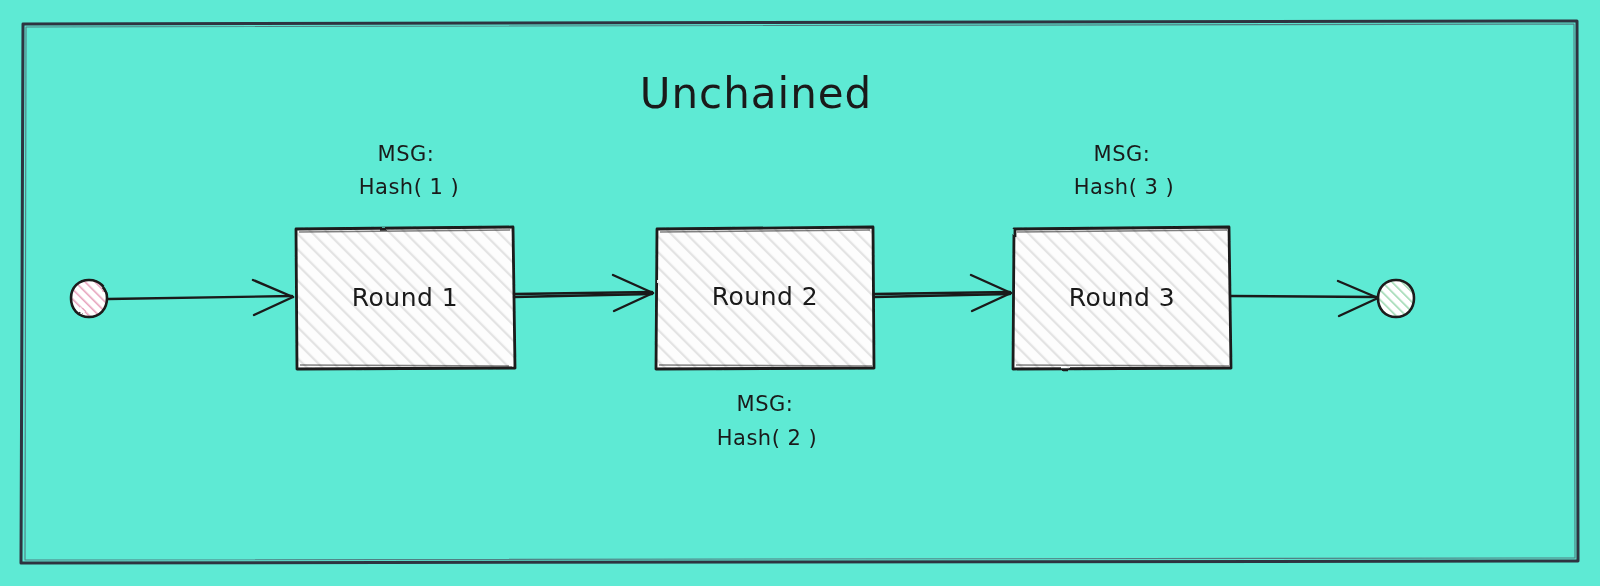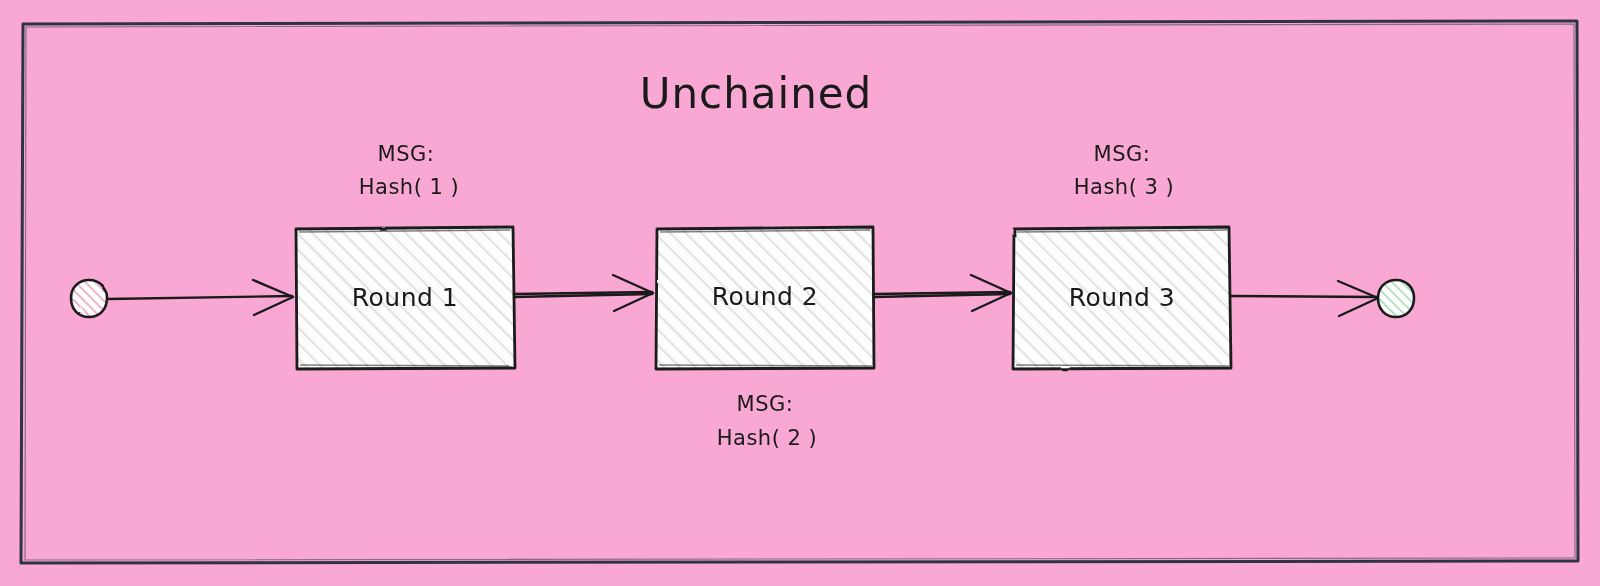--- a/index.html
+++ b/index.html
@@ -7,21 +7,21 @@
     padding: 0;
     background: #ffffff;
   }
   body {
     font-family: "DejaVu Sans", sans-serif;
   }
   #canvas {
     position: relative;
     width: 1600px;
     height: 586px;
-    background: #f9a8d4;
+    background: #5eead4;
     overflow: hidden;
   }
   #diagram-svg {
     position: absolute;
     top: 0;
     left: 0;
     width: 1600px;
     height: 586px;
   }
   .hand-text {

